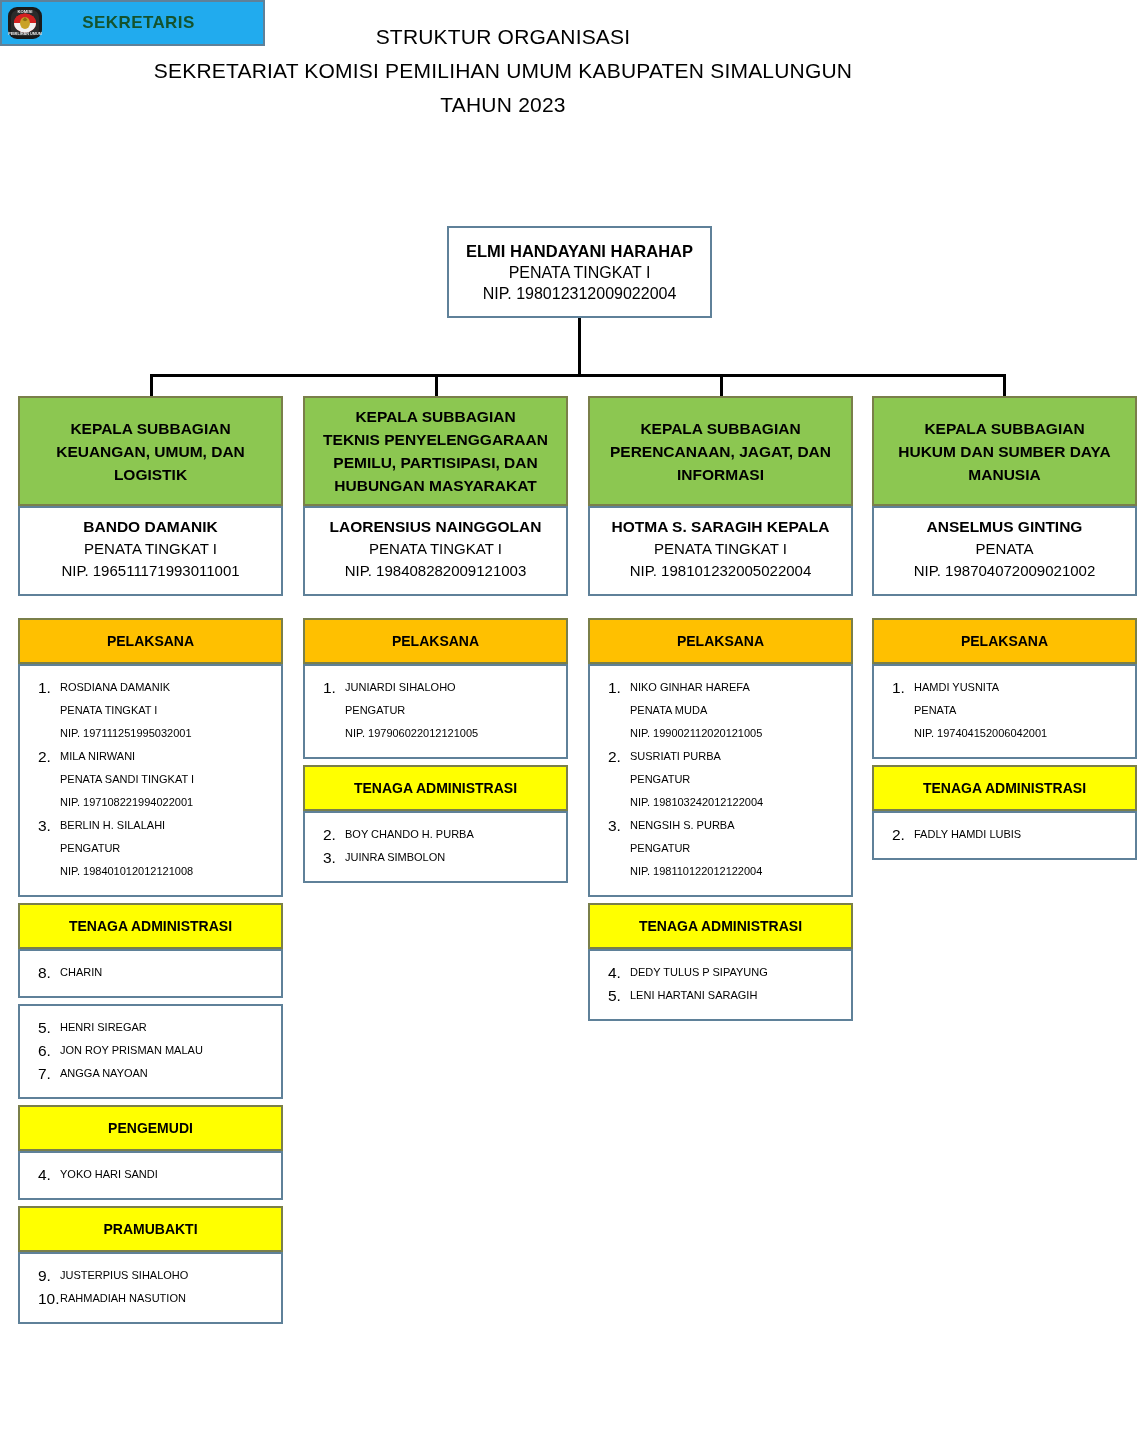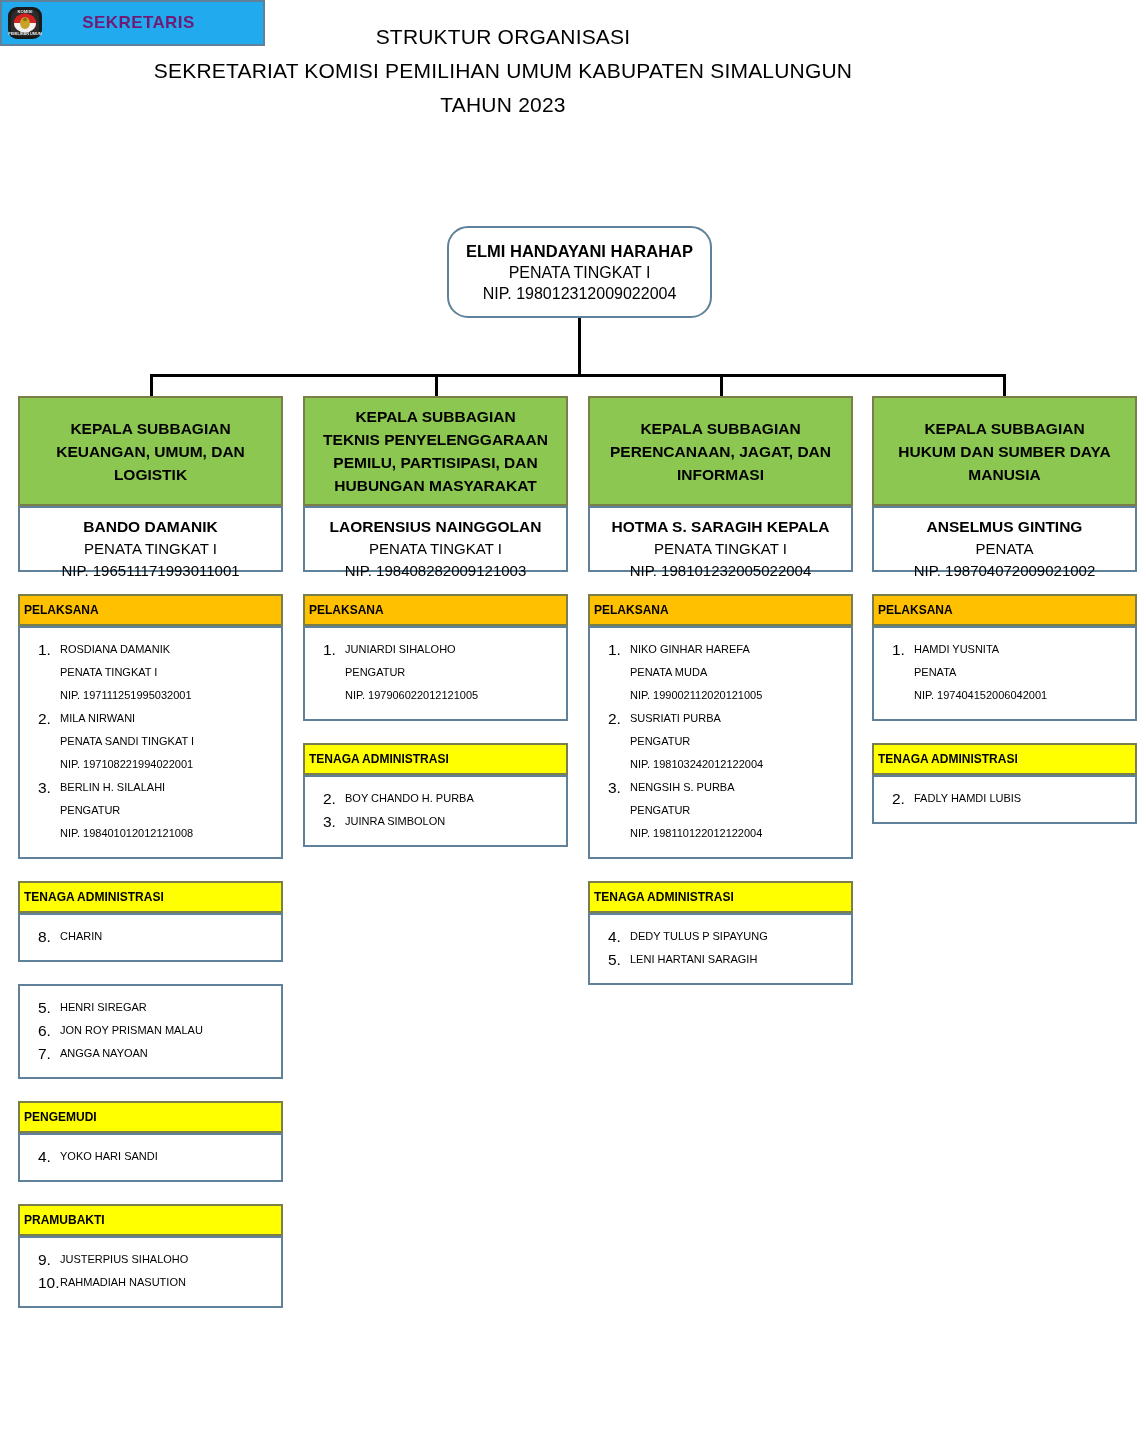--- a/index.html
+++ b/index.html
@@ -61,34 +61,33 @@
     height: 38px;
     margin-left: 4px;
     flex: 0 0 auto;
     position: relative;
   }
   #sekretaris-header .label {
     flex: 1 1 auto;
     text-align: center;
     font-size: 17px;
     font-weight: bold;
-    color: #701a75;
+    color: #14532d;
     letter-spacing: 0.4px;
     padding-right: 30px;
   }
   #sekretaris-body {
     left: 447px;
     top: 226px;
     width: 265px;
     height: 92px;
     display: flex;
     flex-direction: column;
     align-items: center;
     justify-content: center;
-    border-radius: 21px;
   }
   .person-name {
     font-size: 16.5px;
     font-weight: bold;
     line-height: 21px;
   }
   .person-rank, .person-nip {
     font-size: 16px;
     line-height: 21px;
   }
@@ -128,33 +127,34 @@
     justify-content: center;
   }
   .col-hdr span { display: block; width: 100%; }
 
   .chief-box {
     box-sizing: border-box;
     border: 2px solid #5F8199;
     background: #fff;
     text-align: center;
     padding: 8px 4px 10px;
-    height: 66px;
+    height: 90px;
   }
   .chief-name { font-size: 15.5px; font-weight: bold; line-height: 22px; }
   .chief-rank, .chief-nip { font-size: 15px; line-height: 22px; }
 
   .section { margin-top: 22px; }
   .section-hdr {
     box-sizing: border-box;
     border: 2px solid #7a7f4a;
+    text-align: center;
     font-weight: bold;
-    font-size: 12px;
+    font-size: 14px;
     line-height: 20px;
-    padding: 4px 4px;
+    padding: 11px 4px;
   }
   .section-hdr.orange { background: #FFC000; }
   .section-hdr.yellow { background: #FFFF00; }
 
   .section-body {
     box-sizing: border-box;
     border: 2px solid #5F8199;
     background: #ffffff;
     padding: 10px 6px 12px 6px;
   }
@@ -165,21 +165,21 @@
     text-align: left;
     padding-left: 12px;
     box-sizing: border-box;
     font-size: 15.5px;
     line-height: 23px;
   }
   .entry-text { flex: 1 1 auto; font-size: 11px; line-height: 23px; }
   .entry-text div { white-space: nowrap; }
 
   
-  .section.tight { margin-top: 22px; }
+  .section.tight { margin-top: 6px; }
 
   
   .kpu-logo-svg { display: block; }
 </style>
 </head>
 <body>
 
 <div class="title-block">
   <div class="title-line">STRUKTUR ORGANISASI</div>
   <div class="title-line">SEKRETARIAT KOMISI PEMILIHAN UMUM KABUPATEN SIMALUNGUN</div>

